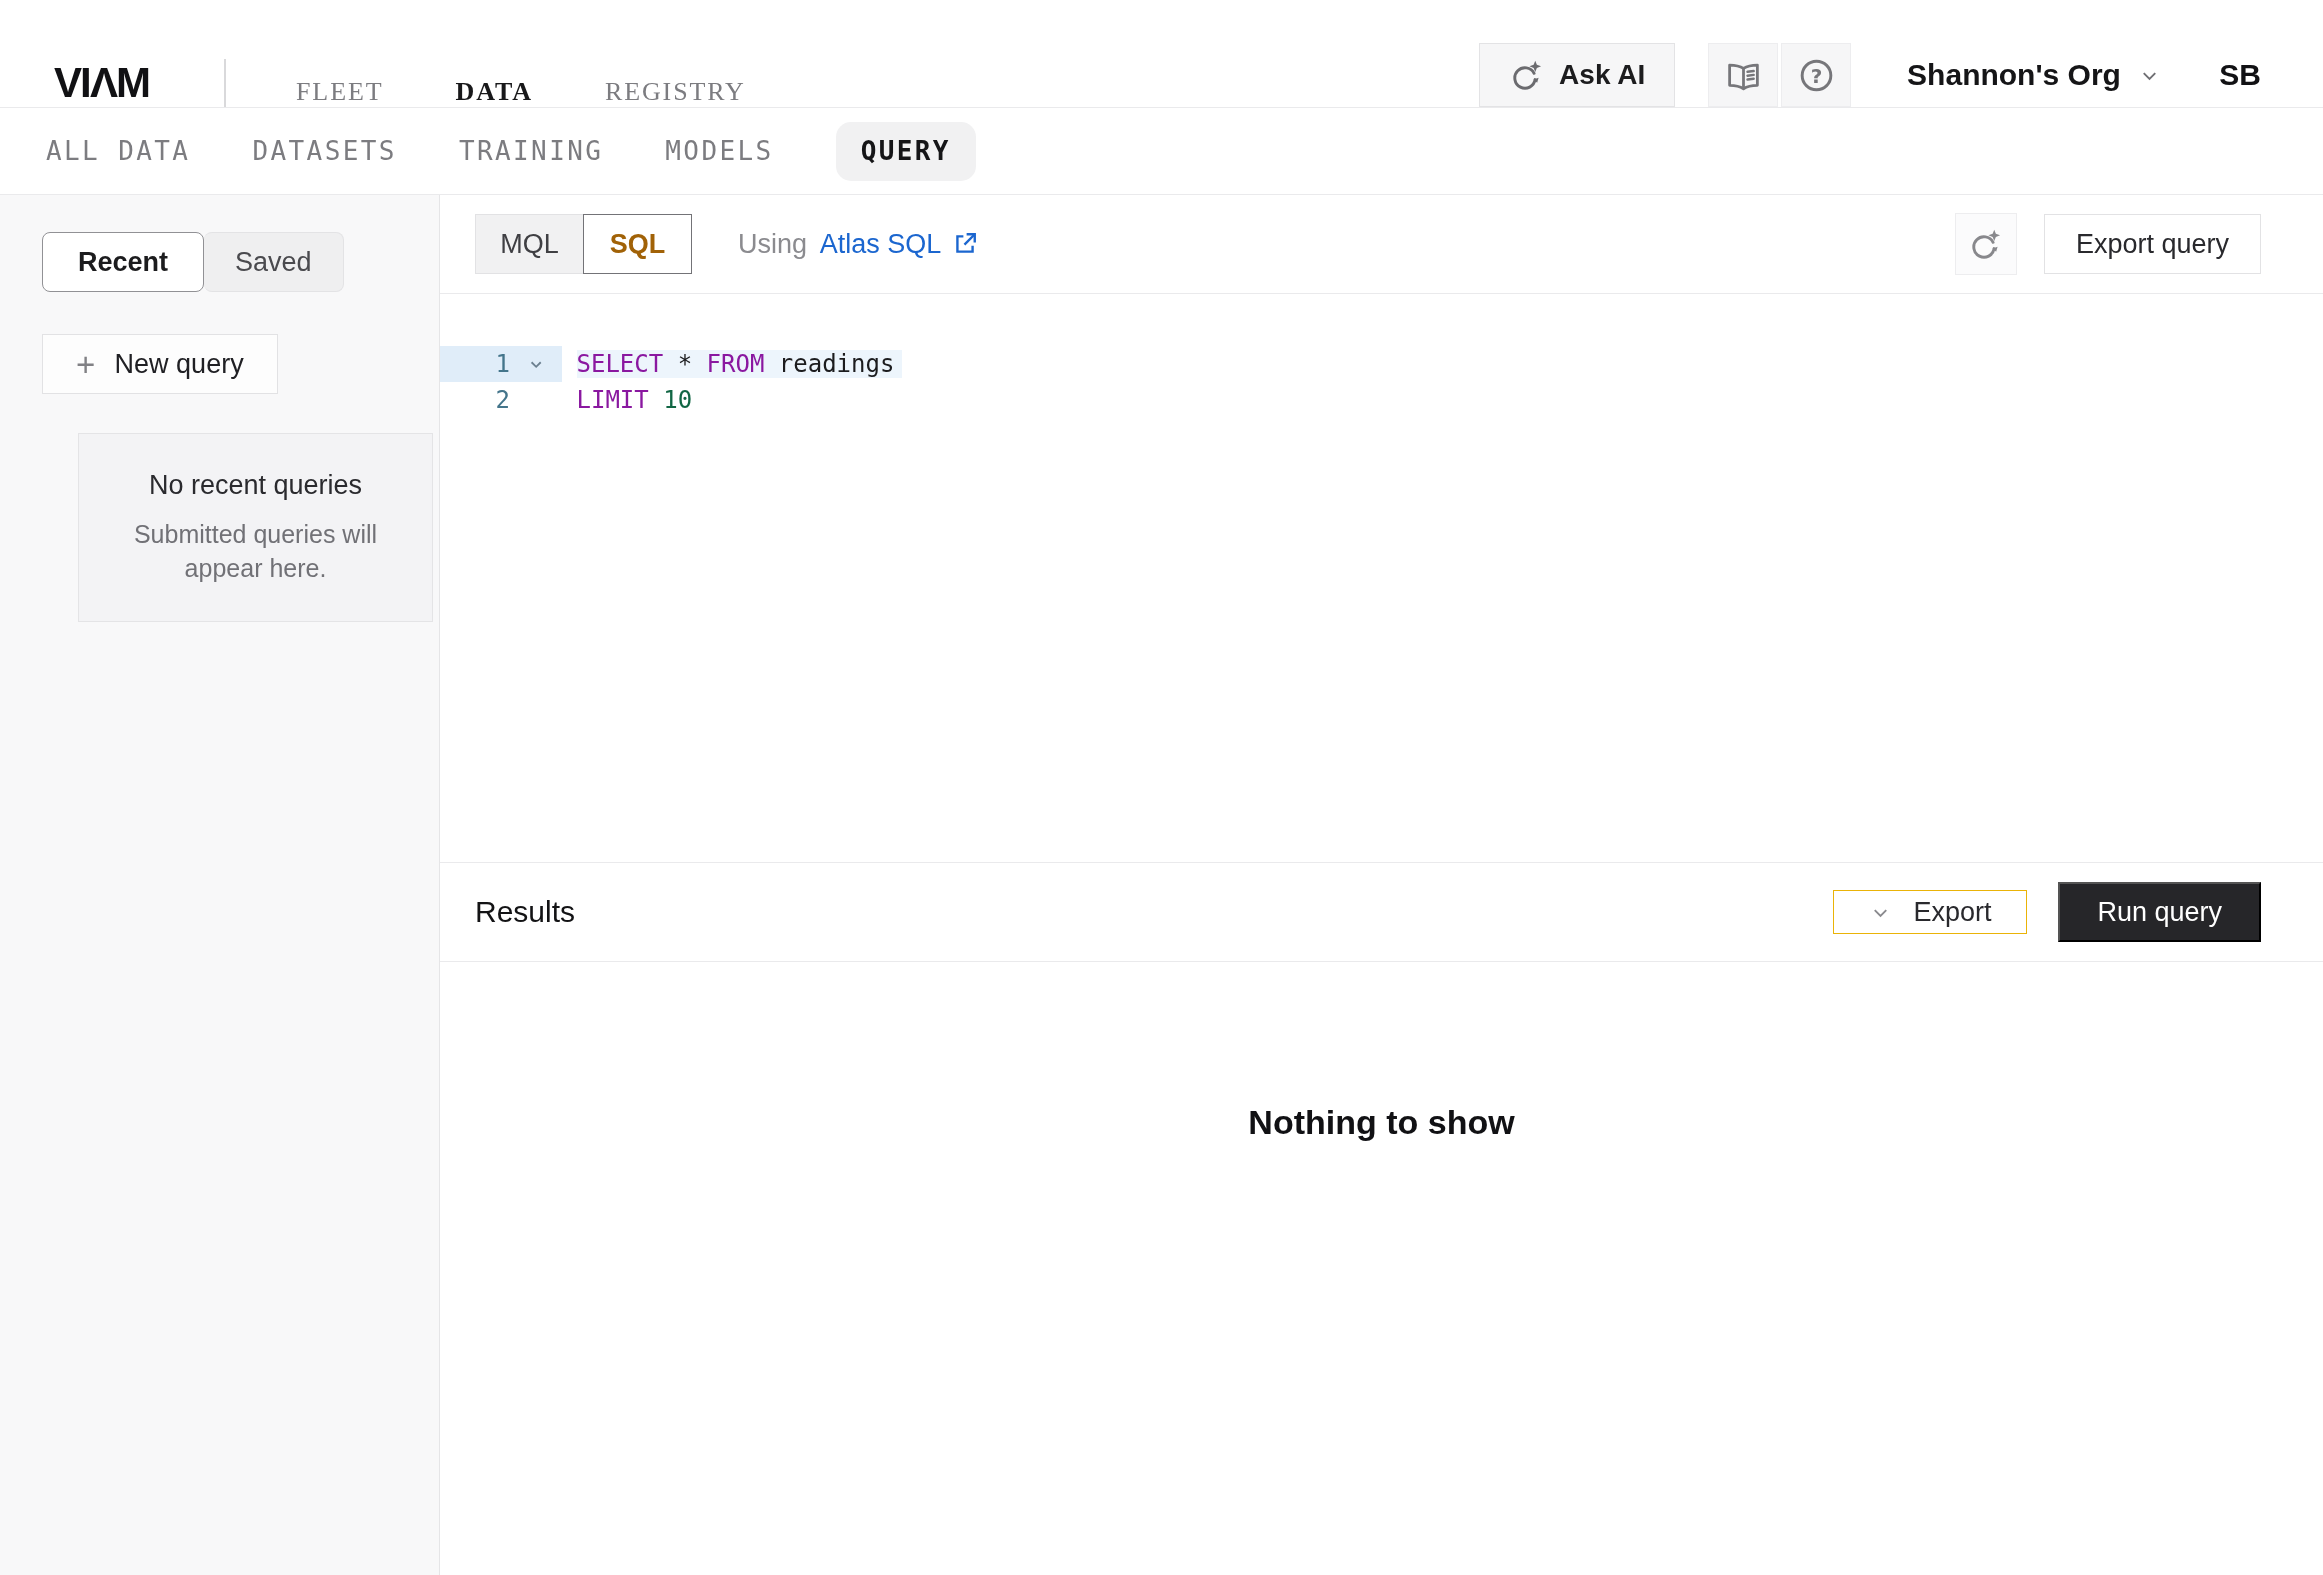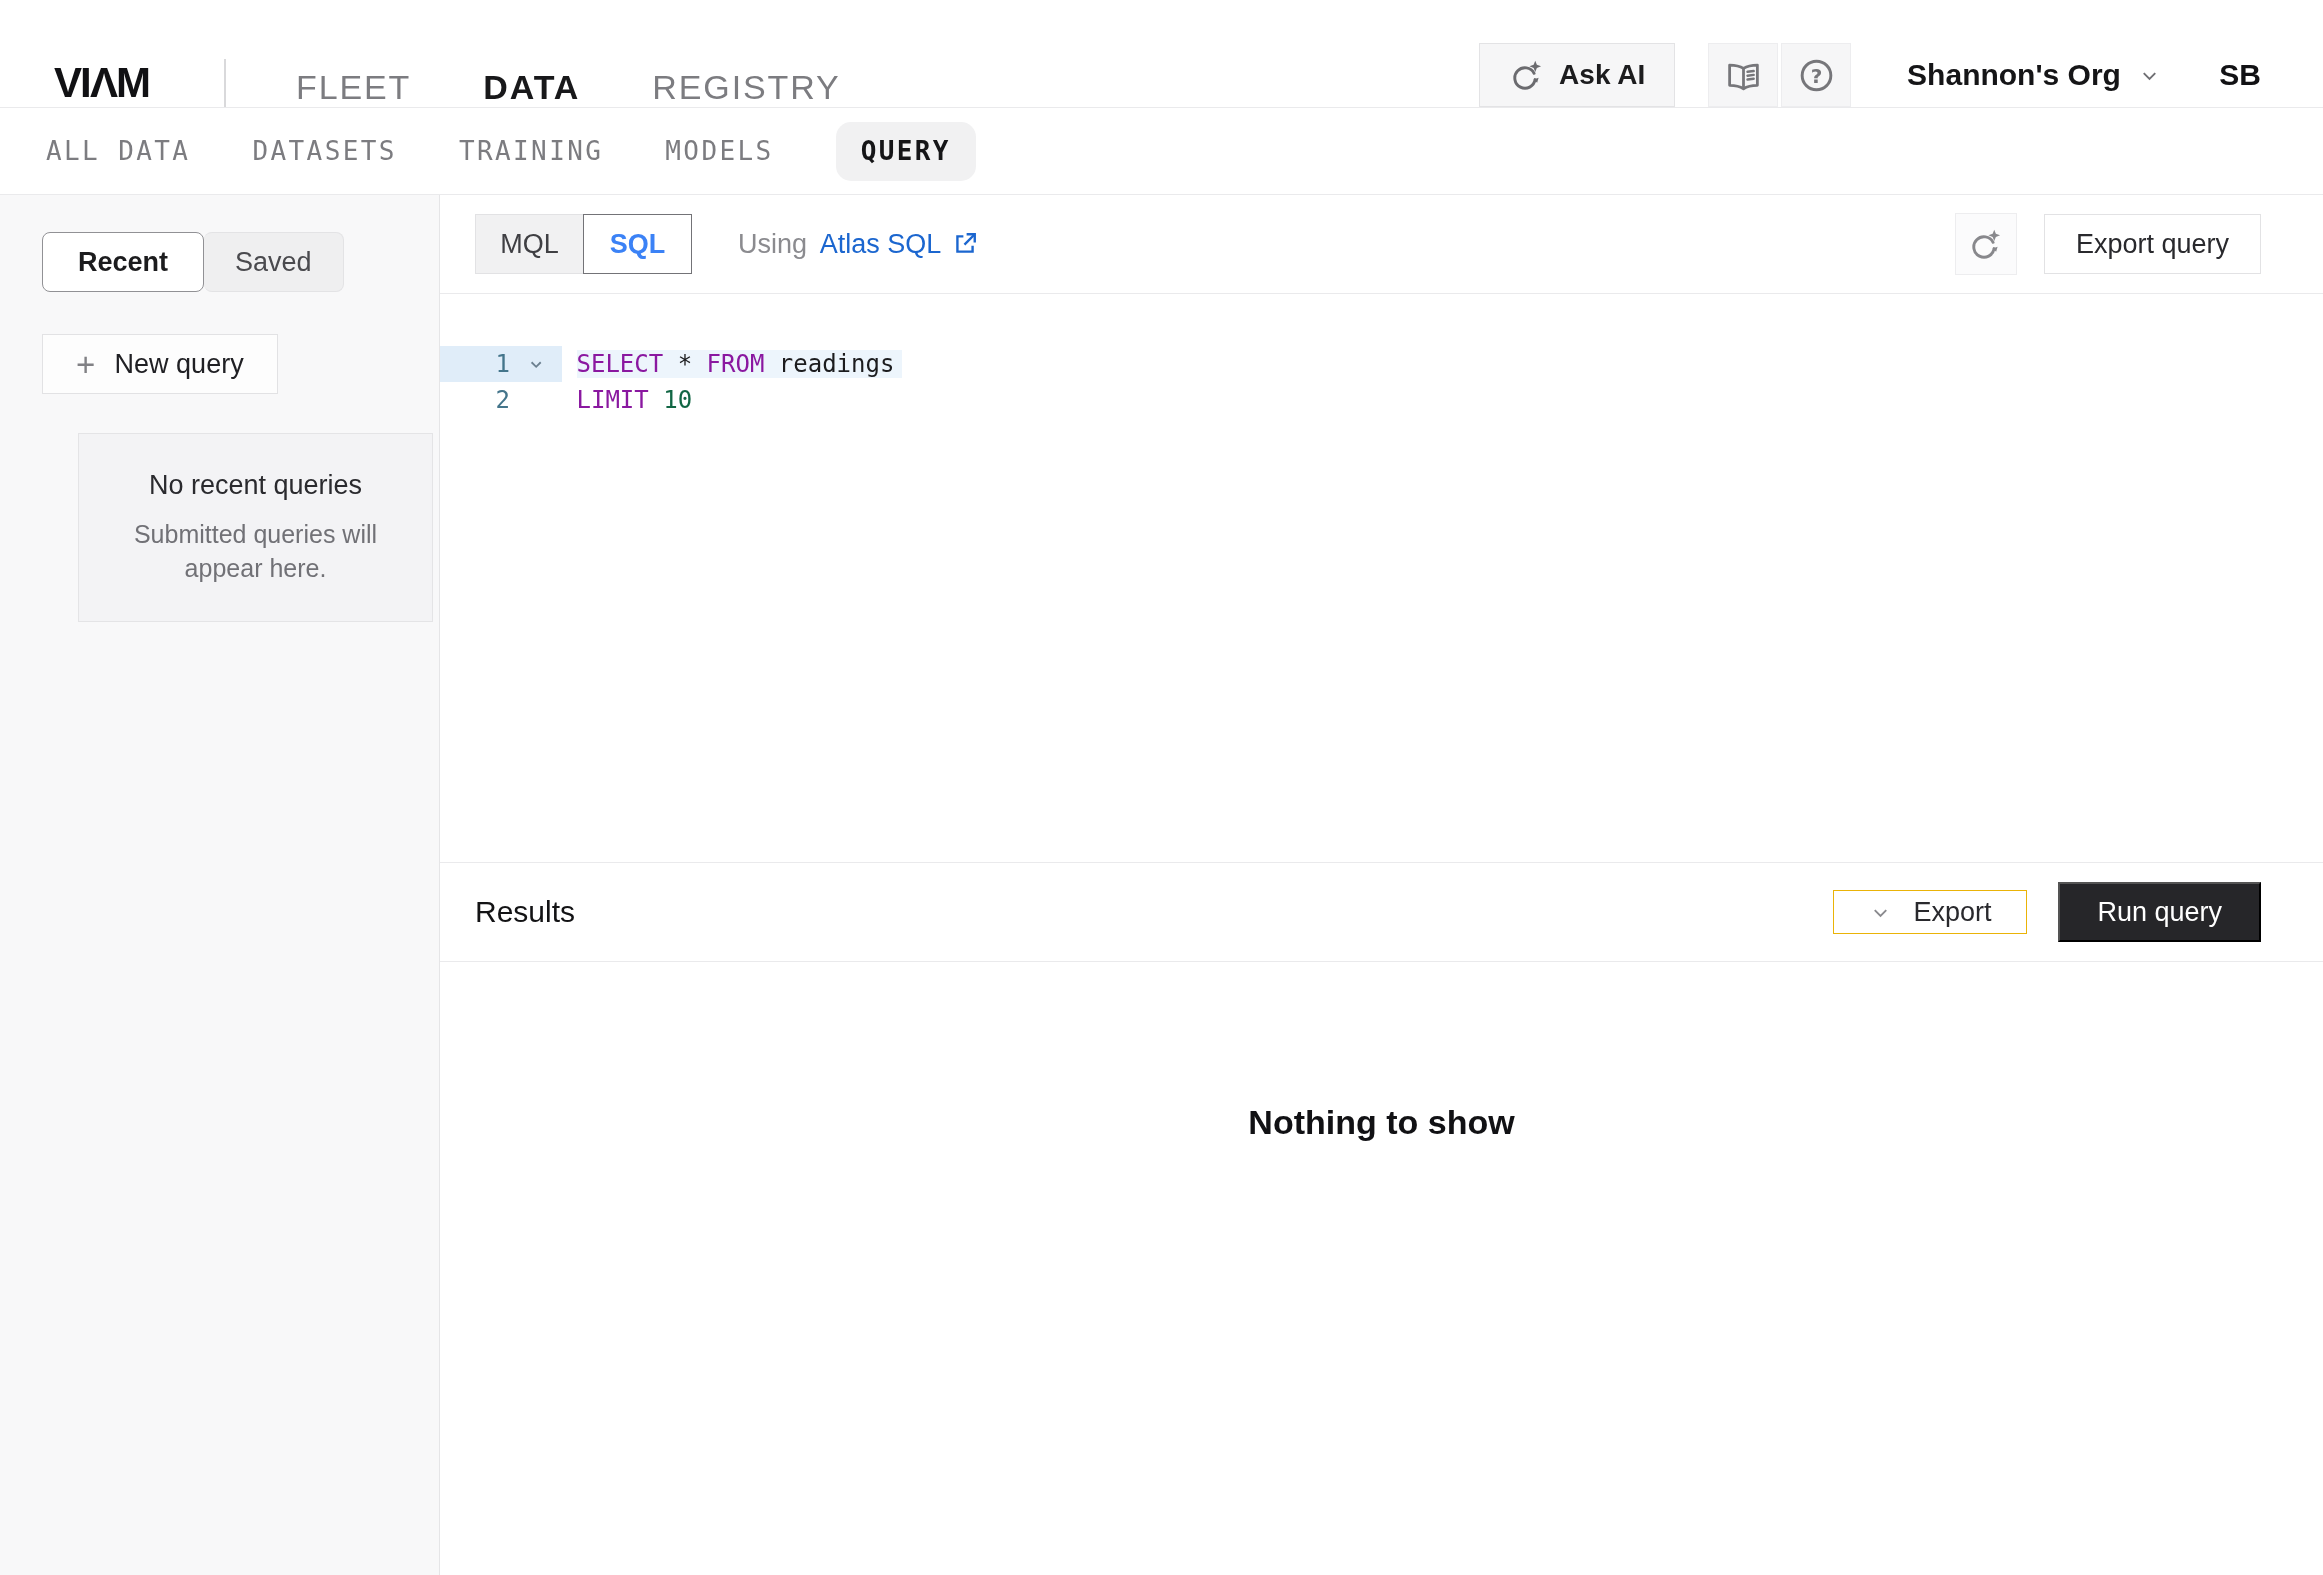--- a/index.html
+++ b/index.html
@@ -4,21 +4,21 @@
 <style>
   * { margin:0; padding:0; box-sizing:border-box; }
   html,body { width:2323px; height:1576px; background:#fff; }
   body { font-family:"Liberation Sans", sans-serif; color:#1c1c1e; overflow:hidden; }
 
   
   .topnav{ height:108px; display:flex; align-items:flex-end; padding:0 62px 0 54px;
            border-bottom:1px solid #eaeaec; background:#fff; }
   .logo{ font-size:42px; font-weight:800; letter-spacing:-1.9px; color:#111114; cursor:pointer; }
   .topnav-divider{ width:1.9px; height:48px; background:#d9d9db; margin:0 70px 0 75px; }
-  .topnav-link{ font-family:Liberation Sans, sans-serif; font-size:34px; letter-spacing:1.9px;
+  .topnav-link{ font-family:Liberation Serif, serif; font-size:26px; letter-spacing:1.9px;
                 color:#7c7c80; margin-right:72px; cursor:pointer; }
   .topnav-link.active{ color:#18181a; font-weight:700; }
   .topnav-right{ margin-left:auto; display:flex; align-items:center; }
   .ask-ai-btn{ display:flex; align-items:center; gap:15.4px; height:64px; padding:0 29px;
                background:#f6f6f7; border:1px solid #e3e3e5; font-size:28px; font-weight:600;
                color:#1c1c1e; cursor:pointer; }
   .icon-group{ display:flex; gap:2.9px; margin-left:33px; }
   .icon-cell{ width:70px; height:64px; background:#f6f6f7; border:1px solid #ededef;
               display:flex; align-items:center; justify-content:center; cursor:pointer; }
   .org{ margin-left:56px; display:flex; align-items:center; gap:17.4px; cursor:pointer; }
@@ -57,21 +57,21 @@
   .empty-title{ font-size:27px; color:#2a2a2e; }
   .empty-sub{ margin-top:15.4px; font-size:25px; color:#717176; line-height:34px; }
 
   
   .query-toolbar{ height:99px; flex:0 0 99px; border-bottom:1px solid #eaeaec;
                   display:flex; align-items:center; padding:0 62px 0 35px; }
   .mode-toggle{ display:flex; }
   .mode-btn{ width:109px; height:60px; display:flex; align-items:center; justify-content:center;
              font-size:27px; cursor:pointer; }
   .mode-btn.mql{ background:#f1f1f2; border:1px solid #e2e2e4; color:#3f3f43; }
-  .mode-btn.sql{ background:#fff; border:1.9px solid #737377; font-weight:700; color:#3b82f6;
+  .mode-btn.sql{ background:#fff; border:1.9px solid #737377; font-weight:700; color:#a16207;
                  margin-left:-1px; }
   .using-label{ margin-left:46px; font-size:27px; color:#8b8b8f; }
   .atlas-link{ margin-left:12.6px; display:flex; align-items:center; gap:10.6px; font-size:27px;
                font-weight:500; color:#1b66cf; cursor:pointer; }
   .toolbar-right{ margin-left:auto; display:flex; align-items:center; gap:27px; }
   .icon-btn{ width:62px; height:62px; background:#fbfbfc; border:1px solid #ededef;
              display:flex; align-items:center; justify-content:center; cursor:pointer; }
   .export-query-btn{ height:60px; padding:0 31px; background:#fff; border:1px solid #e2e2e4;
                      display:flex; align-items:center; font-size:27px; color:#29292d; cursor:pointer; }
 

